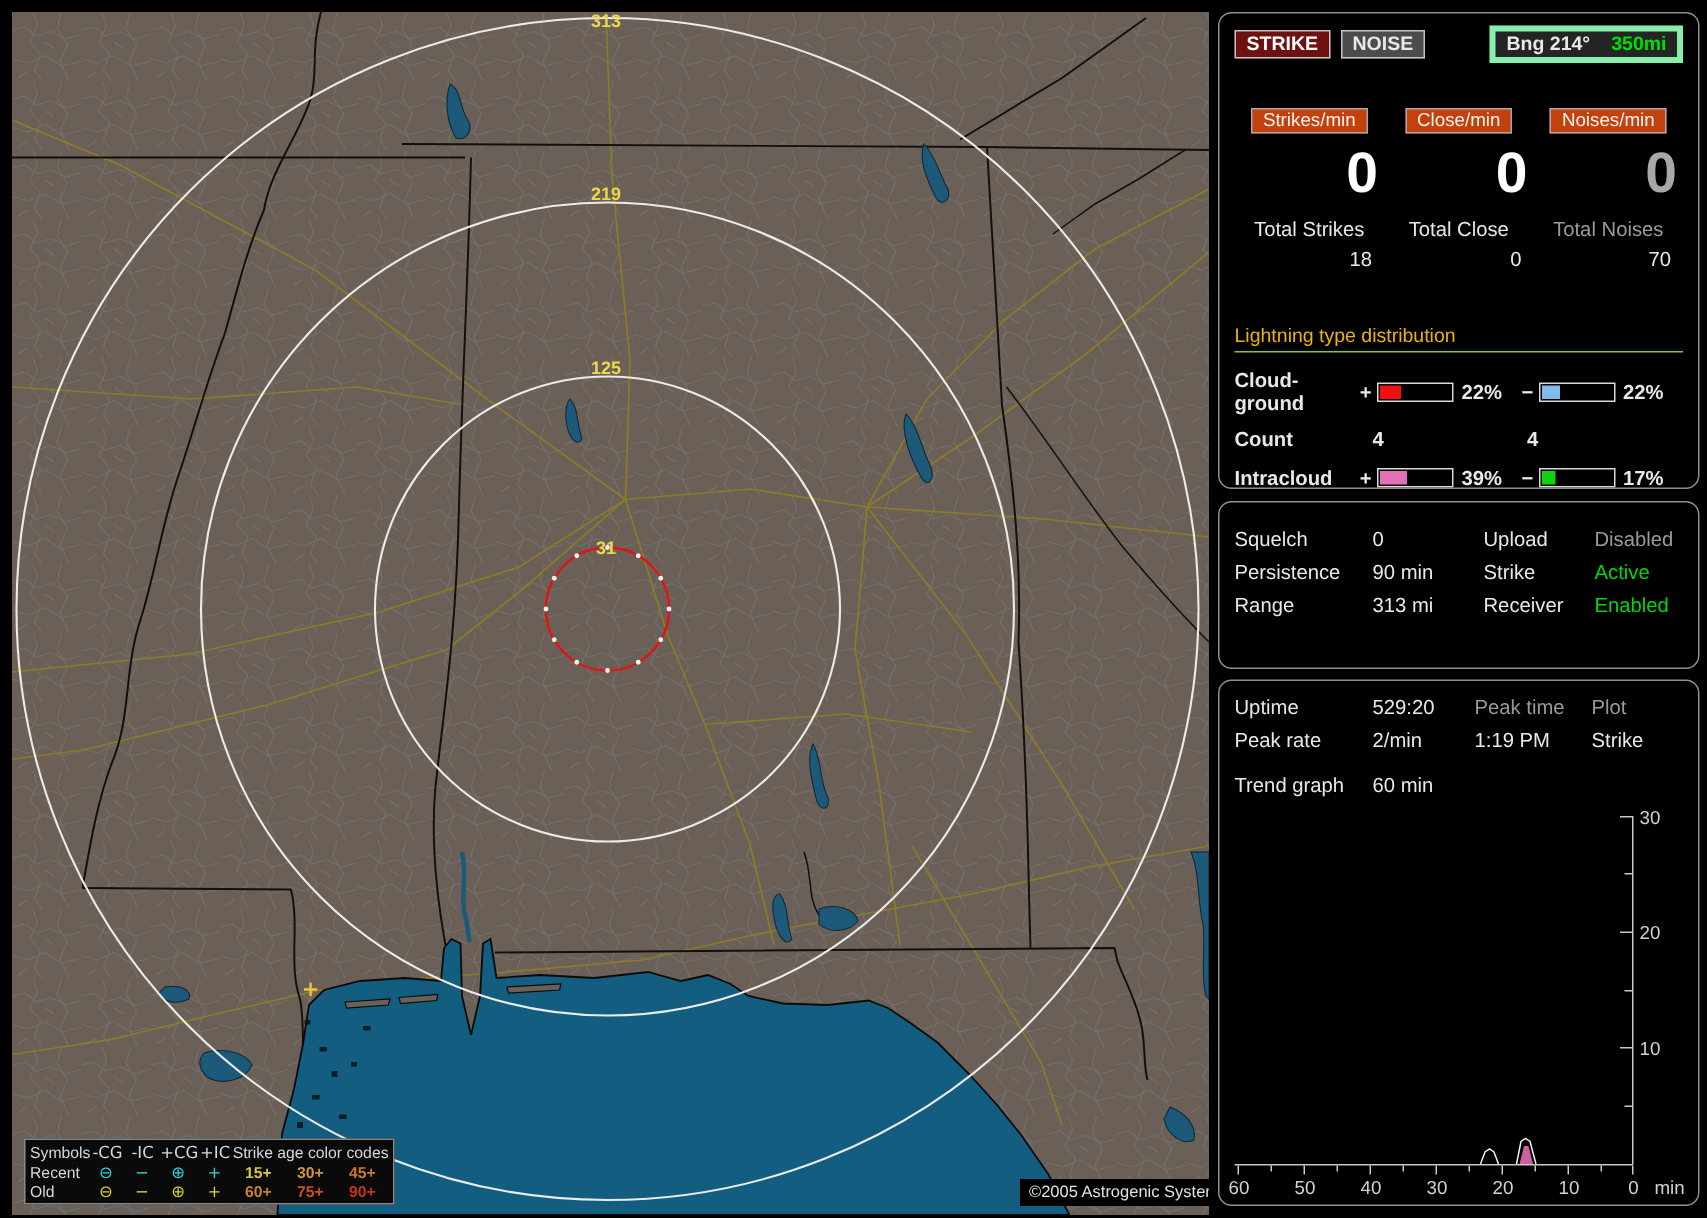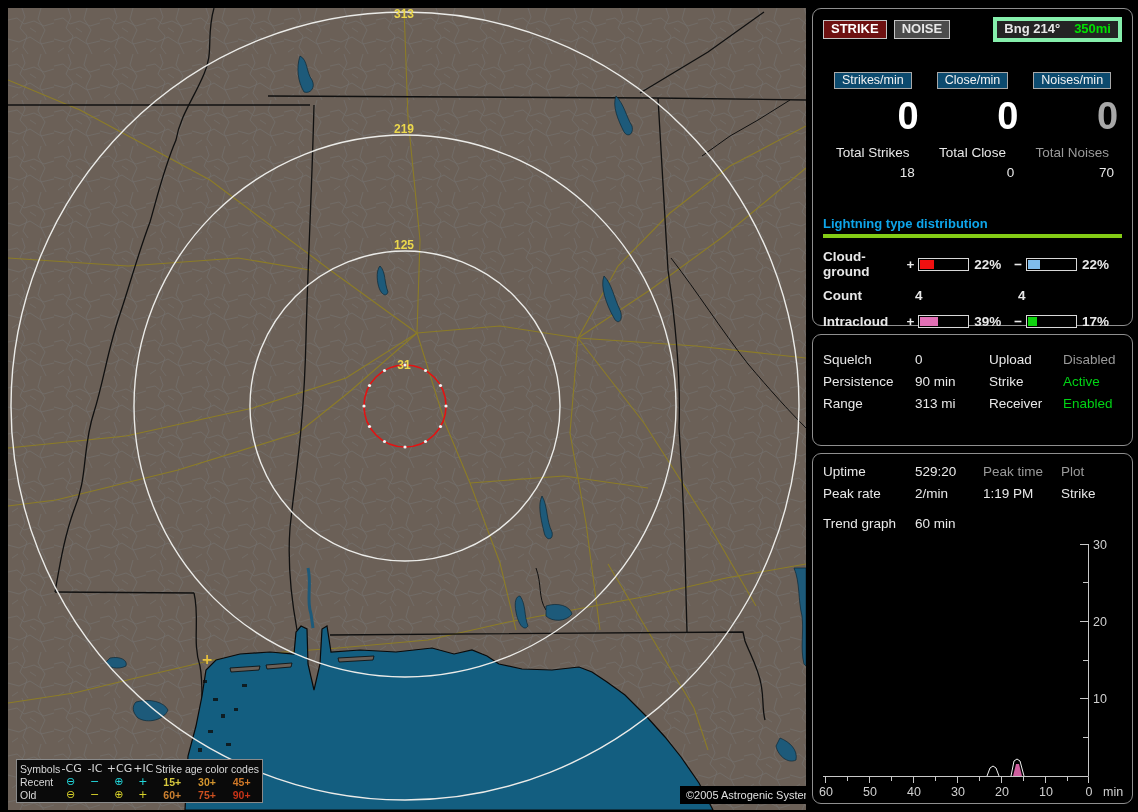--- a/index.html
+++ b/index.html
@@ -32,28 +32,28 @@
 
   .btnrow { display:flex; gap:7px; align-items:center; }
   .btn { font-weight:bold; font-size:13px; padding:0 7px 2px; border:1px solid #c4c4c4; line-height:15px; }
   .btn-strike { background:#6e1111; color:#ffffff; }
   .btn-noise  { background:#4c4c4c; color:#e8e8e8; }
   .bng { margin-left:auto; background:#242424; border:4px solid #86efac; padding:0 7px 2px;
          font-weight:bold; font-size:13px; line-height:15px; display:flex; gap:14px; }
 
   .counters { display:flex; justify-content:space-between; margin-top:30px; }
   .counter { width:100px; display:flex; flex-direction:column; }
-  .clabel { align-self:center; background:#0c4a6e; border:1px solid #a8a8a8;
+  .clabel { align-self:center; background:#c2410c; border:1px solid #a8a8a8;
             font-size:12.5px; padding:0 7px 1px; color:#f2f2f2; white-space:nowrap; }
   .cvalue { font-size:38px; font-weight:bold; line-height:40px; text-align:right; padding-right:4px; margin-top:7px; }
   .tlabel { font-size:13.5px; margin-top:9px; text-align:center; white-space:nowrap; }
   .tvalue { font-size:13.5px; text-align:right; padding-right:8px; margin-top:5px; }
 
   .dist { margin-top:36px; }
-  .dist-header { color:#0ea5e9; font-size:13px; border-bottom:4px solid #84cc16; padding-bottom:3px;font-weight:bold; }
+  .dist-header { color:#eab308; font-size:13px; border-bottom:1px solid #84cc16; padding-bottom:3px; }
   .dist-row { display:flex; align-items:center; margin-top:11px; font-size:13.5px; font-weight:bold; }
   .dist-label { width:92px; }
   .sign { width:13px; }
   .bar { width:54px; height:11px; border:1px solid #d8d8d8; background:#000; margin-right:5px; }
   .fill { height:9px; margin:1px; }
   .pct { width:44px; }
   .count-row { display:flex; margin-top:9px; font-size:13.5px; font-weight:bold; }
   .cnt1 { width:103px; padding-left:0; }
 
   .datetime { font-size:17.5px; font-weight:bold; padding:2px 0 5px; border-bottom:1px solid #8f8f8f; }

